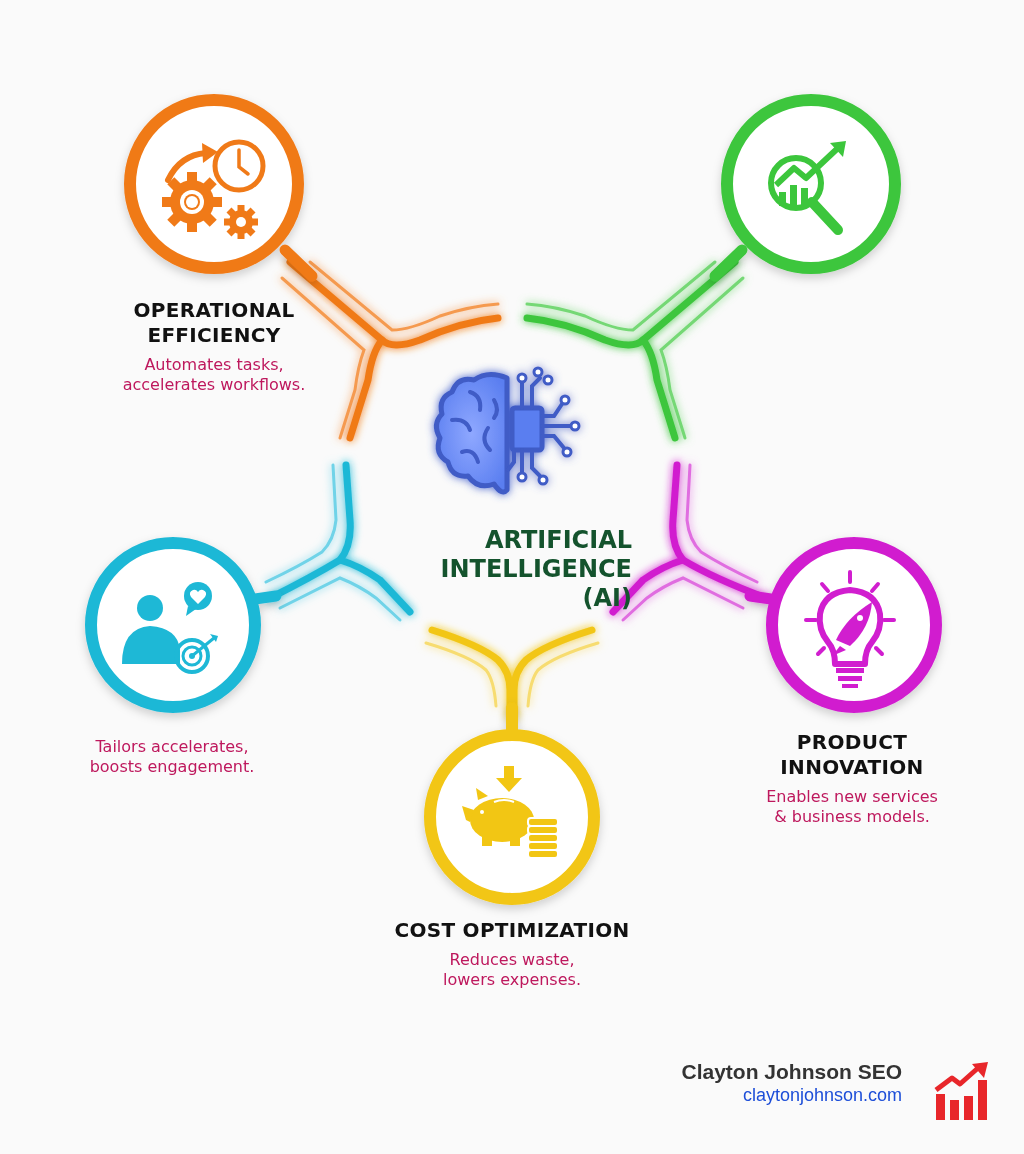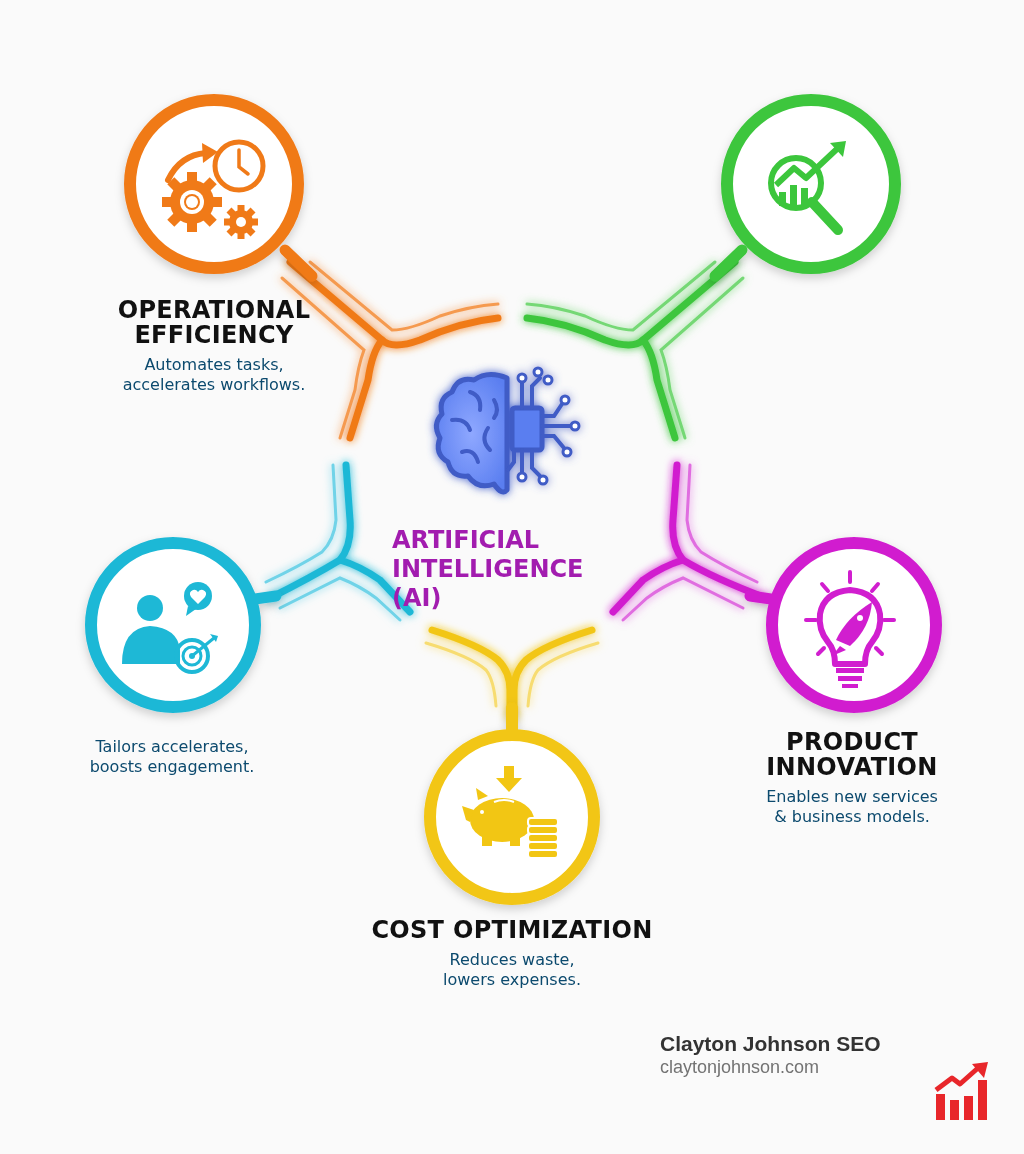--- a/index.html
+++ b/index.html
@@ -5,36 +5,36 @@
   html, body { margin: 0; padding: 0; }
   body {
     width: 1024px; height: 1154px; position: relative; overflow: hidden;
     background: #fafafa;
     font-family: "Liberation Sans", "DejaVu Sans", sans-serif;
   }
   #stage { position: absolute; left: 0; top: 0; width: 1024px; height: 1154px; }
   .label { position: absolute; text-align: center; color: #111; }
   .label .title {
     font-family: "DejaVu Sans", "Liberation Sans", sans-serif;
-    font-weight: bold; font-size: 24px; line-height: 25px; letter-spacing: 0.3px;
+    font-weight: bold; font-size: 20px; line-height: 25px; letter-spacing: 0.3px;
     white-space: pre-line;
   }
   .label .desc {
     font-family: "DejaVu Sans", "Liberation Sans", sans-serif;
-    font-size: 16px; line-height: 20px; margin-top: 7px; white-space: pre-line; color: #0c4a6e;
+    font-size: 16px; line-height: 20px; margin-top: 7px; white-space: pre-line; color: #be185d;
   }
   #center-title {
-    position: absolute; left: 392px; top: 526px; width: 240px; text-align: left;
+    position: absolute; left: 392px; top: 526px; width: 240px; text-align: right;
     font-family: "DejaVu Sans", "Liberation Sans", sans-serif;
-    font-weight: bold; font-size: 24px; line-height: 29px; color: #a21caf;
+    font-weight: bold; font-size: 24px; line-height: 29px; color: #14532d;
     white-space: pre-line;
   }
-  #brand { position: absolute; left: 660px; top: 1032px; width: 242px; text-align: left; }
+  #brand { position: absolute; left: 660px; top: 1060px; width: 242px; text-align: right; }
   #brand .name { font-family: "Liberation Sans", sans-serif; font-weight: bold; font-size: 21px; color: #333; line-height: 24px; }
-  #brand .url { font-family: "Liberation Sans", sans-serif; font-size: 18px; color: #737373; line-height: 22px; }
+  #brand .url { font-family: "Liberation Sans", sans-serif; font-size: 18px; color: #1d4ed8; line-height: 22px; }
   #brand-logo { position: absolute; left: 932px; top: 1060px; }
 </style>
 </head>
 <body>
 
 <div id="stage">
 
   <svg width="1024" height="1154" viewBox="0 0 1024 1154" style="position:absolute;left:0;top:0">
     <defs>
       <filter id="glow" x="-30%" y="-30%" width="160%" height="160%">

